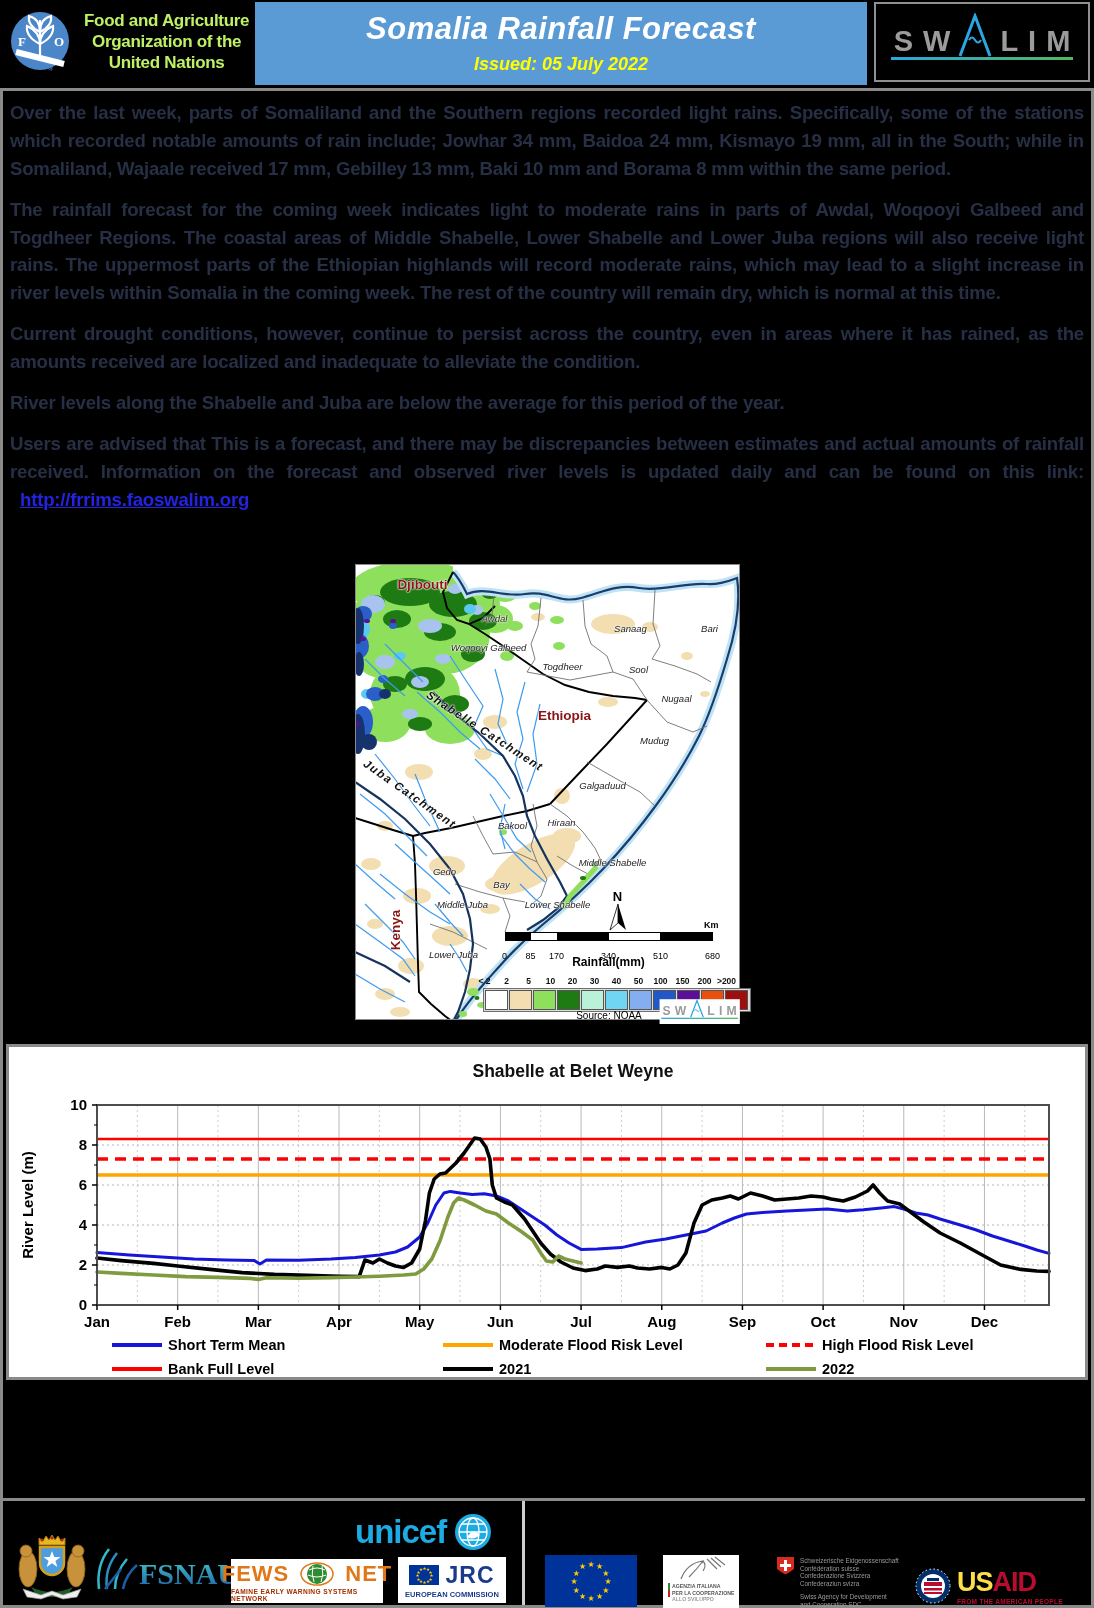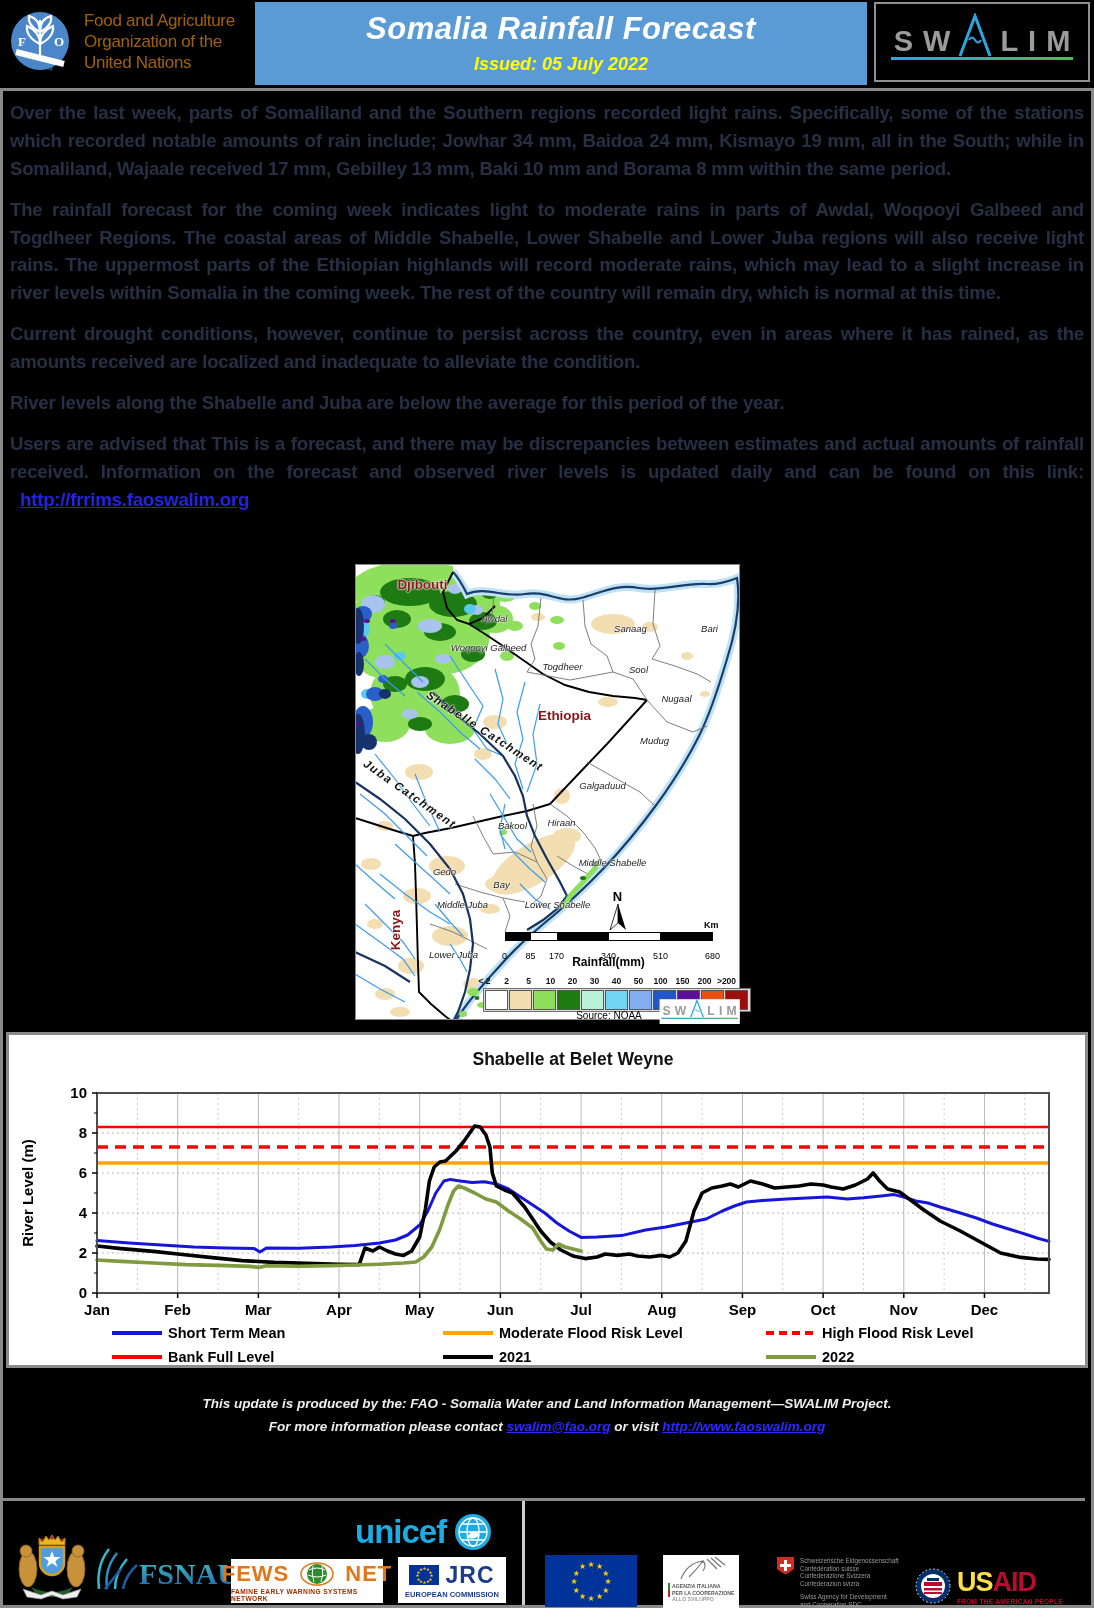--- a/index.html
+++ b/index.html
@@ -1,20 +1,20 @@
 <!DOCTYPE html>
 <html><head>
 <meta charset="utf-8">
 <style>
   html,body{margin:0;padding:0;background:#000;}
   body{width:1094px;height:1608px;position:relative;overflow:hidden;font-family:"Liberation Sans",sans-serif;}
   
   .header{position:absolute;top:0;left:0;width:1094px;height:88px;background:#000;}
   .fao-block{position:absolute;left:10px;top:8px;display:flex;gap:12px;align-items:center;}
-  .fao-text div{color:#a16207;font-weight:normal;font-size:17px;line-height:21px;letter-spacing:-0.3px;}
+  .fao-text div{color:#bef264;font-weight:bold;font-size:17px;line-height:21px;letter-spacing:-0.3px;text-align:center;}
   .title-box{position:absolute;left:255px;top:2px;width:612px;height:83px;background:#5b9bd5;text-align:center;}
   .doc-title{margin-top:9px;color:#ffffff;font-size:31px;font-weight:bold;font-style:italic;letter-spacing:0.5px;}
   .doc-issued{margin-top:7px;color:#ffff00;font-size:18px;font-weight:bold;font-style:italic;}
   .swalim-box{position:absolute;left:874px;top:2px;width:212px;height:76px;border:2px solid #8f8f8f;background:#000;display:flex;align-items:center;justify-content:center;}
   .swalim-logo{position:relative;display:flex;align-items:flex-end;padding:0 2px 16px 2px;}
   .swalim-logo .sl-letter{color:#9b9b9b;font-weight:bold;font-size:29px;line-height:29px;margin:0 5px;font-family:"Liberation Sans",sans-serif;}
   .swalim-underline{position:absolute;left:4px;right:4px;bottom:12px;height:3px;background:linear-gradient(to right,#2aa7e0,#52b85c);}
   
   .frame{position:absolute;top:88px;left:0;width:1088px;height:1514px;border:3px solid #8a8a8a;background:#000;}
   .paras{padding:8px 7px 0 7px;}
@@ -33,21 +33,21 @@
   .sb-km{position:absolute;right:-6px;top:-12px;font-size:9px;font-weight:bold;color:#000;}
   .sb-title{position:absolute;left:0;right:0;top:23px;text-align:center;font-size:12px;font-weight:bold;color:#000;}
   .rain-legend{position:absolute;left:128px;top:424px;}
   .rl-swatches{display:flex;border:1px solid #6f6f6f;background:#dcdcdc;padding:1px;}
   .rl-swatch{width:21px;height:18px;border:1px solid #555;margin-right:1px;}
   .rl-label{position:absolute;top:-12px;transform:translateX(-50%);font-size:8.5px;font-weight:bold;color:#111;white-space:nowrap;}
   .map-source{position:absolute;left:128px;top:446px;width:253px;text-align:center;font-size:10px;color:#000;}
   .map-mini-logo{position:absolute;right:0px;bottom:-4px;transform:scale(0.42);transform-origin:bottom right;background:#fff;}
   .map-mini-logo .sl-letter{color:#9b9b9b;}
   
-  .chart-box{position:relative;margin:12px auto 0 auto;width:1076px;height:330px;background:#c2410c;border:3px solid #8a8a8a;}
+  .chart-box{position:relative;margin:24px auto 0 auto;width:1076px;height:330px;background:#c2410c;border:3px solid #8a8a8a;}
   
   .footer-note{margin-top:24px;text-align:center;color:#ededed;font-style:italic;font-weight:bold;font-size:13.5px;line-height:23px;}
   .footer-note a{color:#2a2aff;text-decoration:underline;}
   
   .logo-band{position:absolute;left:0;bottom:0;width:1082px;height:104px;border-top:3px solid #8a8a8a;background:#000;}
   .band-divider{position:absolute;left:519px;top:0;width:3px;height:104px;background:#cfcfcf;}
   .logo{position:absolute;}
   .fsnau-text{font-family:"Liberation Serif",serif;font-weight:bold;font-size:30px;color:#1f7fae;background:linear-gradient(to bottom,#46c8c8,#1b5fa8);-webkit-background-clip:text;background-clip:text;-webkit-text-fill-color:transparent;}
   .fews-box{width:152px;height:44px;background:#fff;display:flex;flex-direction:column;align-items:center;justify-content:center;}
   .fews-row{display:flex;align-items:center;gap:11px;}
@@ -490,24 +490,20 @@
         <text x="813" y="303" font-size="14.5" font-weight="bold" fill="#000" font-family="Liberation Sans,sans-serif">High Flood Risk Level</text>
         <line x1="103" y1="322" x2="153" y2="322" stroke="#ff0000" stroke-width="3.8"></line>
         <text x="159" y="327" font-size="14.5" font-weight="bold" fill="#000" font-family="Liberation Sans,sans-serif">Bank Full Level</text>
         <line x1="434" y1="322" x2="484" y2="322" stroke="#000000" stroke-width="3.8"></line>
         <text x="490" y="327" font-size="14.5" font-weight="bold" fill="#000" font-family="Liberation Sans,sans-serif">2021</text>
         <line x1="757" y1="322" x2="807" y2="322" stroke="#7f9a3f" stroke-width="3.8"></line>
         <text x="813" y="327" font-size="14.5" font-weight="bold" fill="#000" font-family="Liberation Sans,sans-serif">2022</text>
       </svg>
   </div>
 
-  <div class="footer-note">
-    <div>This update is produced by the: FAO - Somalia Water and Land Information Management—SWALIM Project.</div>
-    <div><span>For more information please contact </span><a href="#">swalim@fao.org</a><span> or visit </span><a href="#">http://www.faoswalim.org</a></div>
-  </div>
 
   <div class="logo-band">
     <div class="band-divider"></div>
 
     <div class="logo" style="left:8px;top:32px;">
       <svg width="82" height="70" viewBox="0 0 82 70">
         <path d="M28,12 h26 v-7 l-4,3 l-3,-5 l-3,4 l-3,-5 l-3,5 l-3,-4 l-3,5 l-4,-3 z" fill="#e8b820" stroke="#a07408" stroke-width="1"></path>
         <circle cx="31" cy="7" r="1.5" fill="#c02020"></circle>
           <circle cx="41" cy="5" r="1.5" fill="#c02020"></circle>
           <circle cx="51" cy="7" r="1.5" fill="#c02020"></circle>

